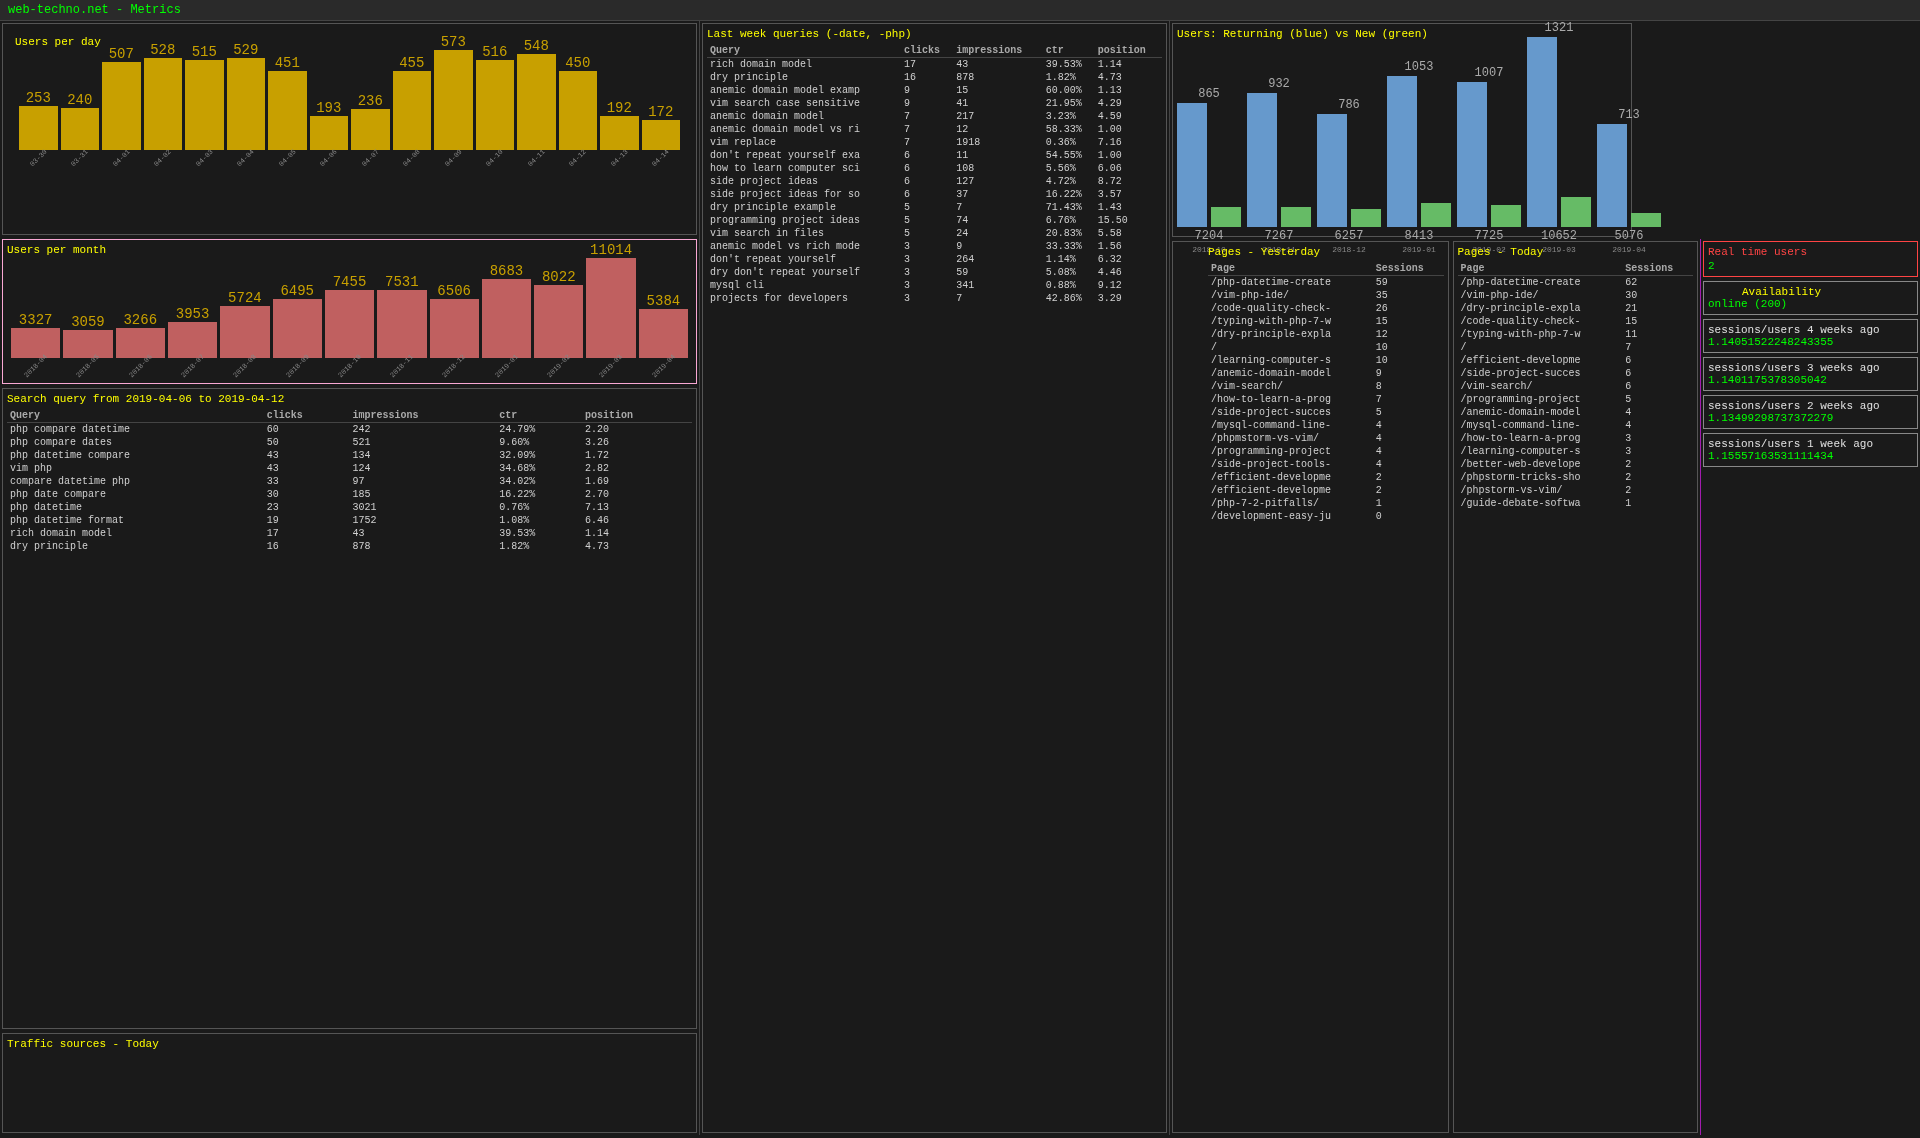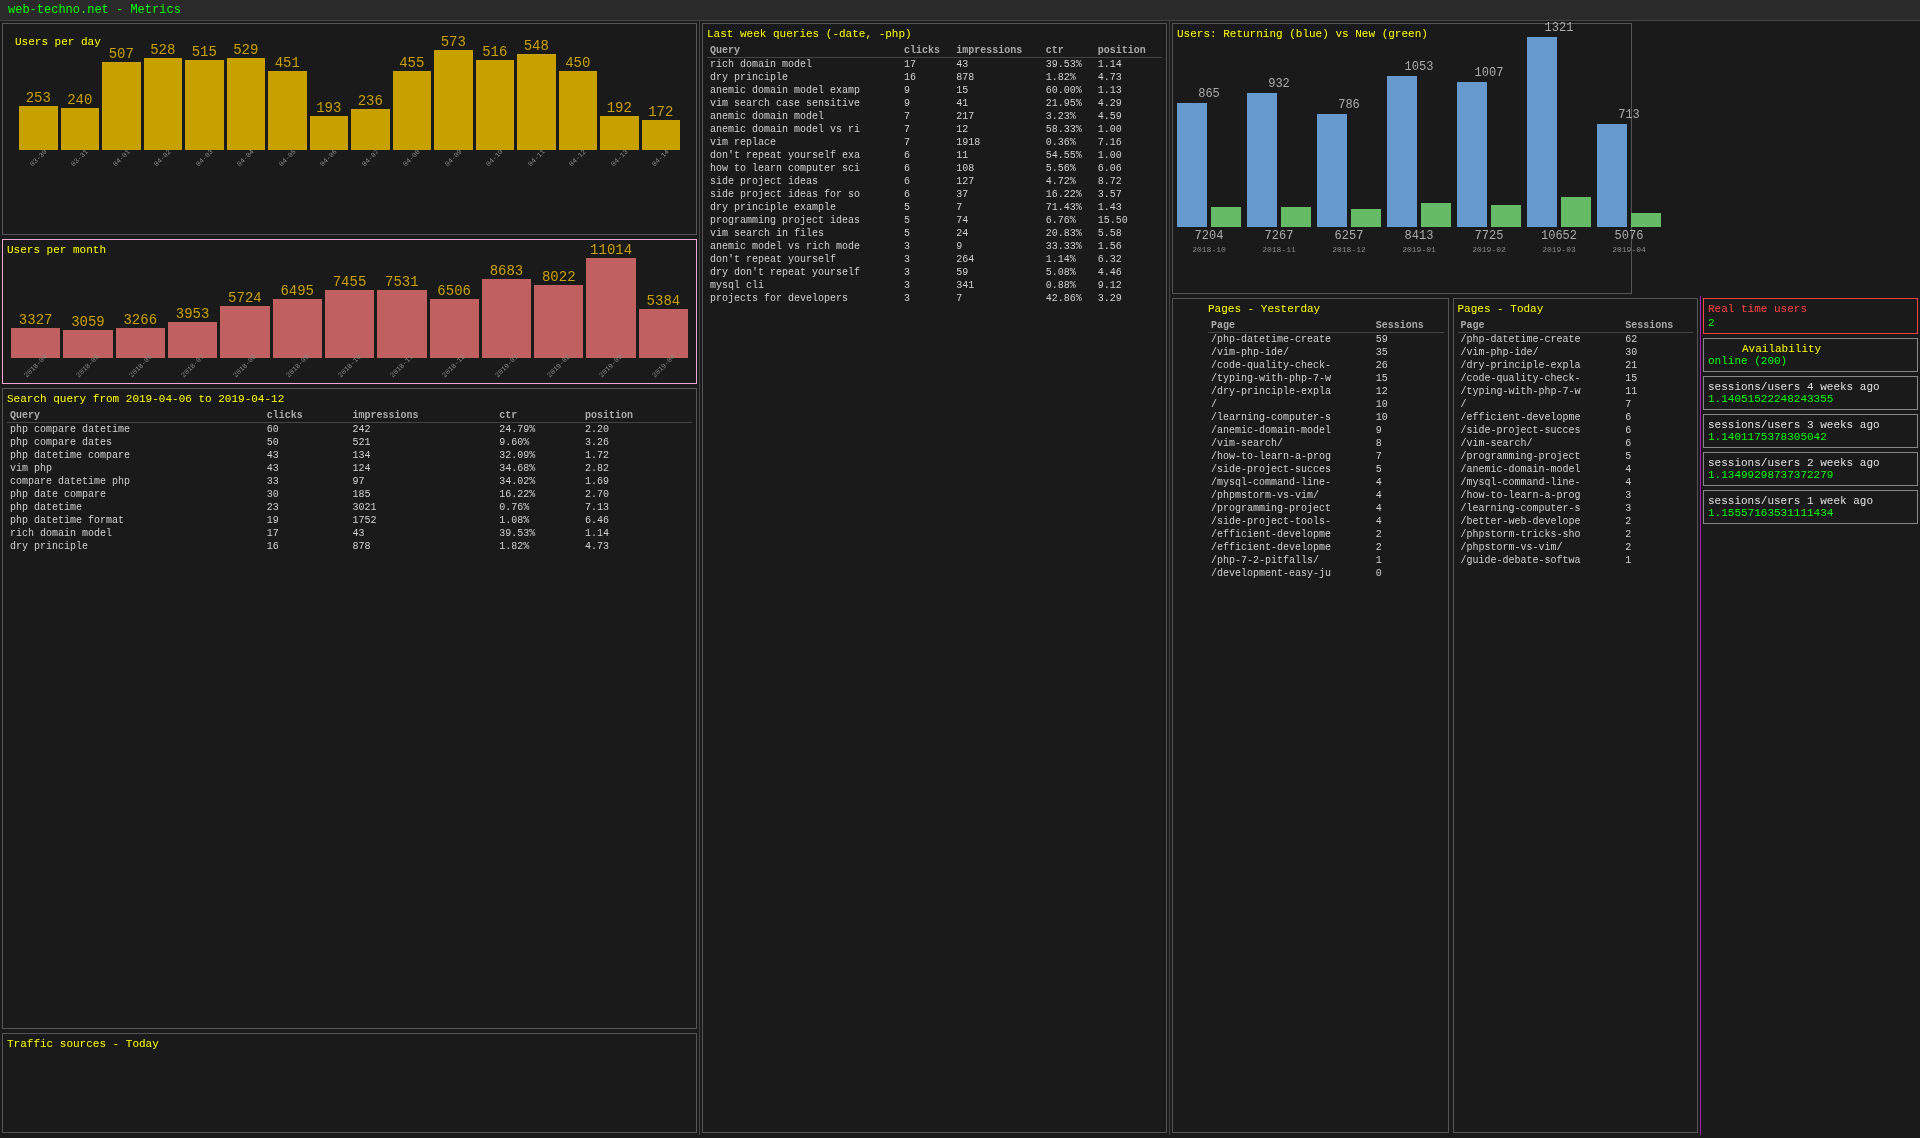--- a/index.html
+++ b/index.html
@@ -132,21 +132,21 @@
     td {
       padding: 1px 3px;
       color: #d0d0d0;
       white-space: nowrap;
     }
     .returning-chart {
       width: 460px;
       border: 1px solid #555;
       margin: 2px;
       padding: 4px;
-      height: 271px;
+      height: 214px;
     }
     .returning-bars {
       display: flex;
       align-items: flex-end;
       height: 210px;
       gap: 6px;
     }
     .ret-bar-group {
       display: flex;
       flex-direction: column;

